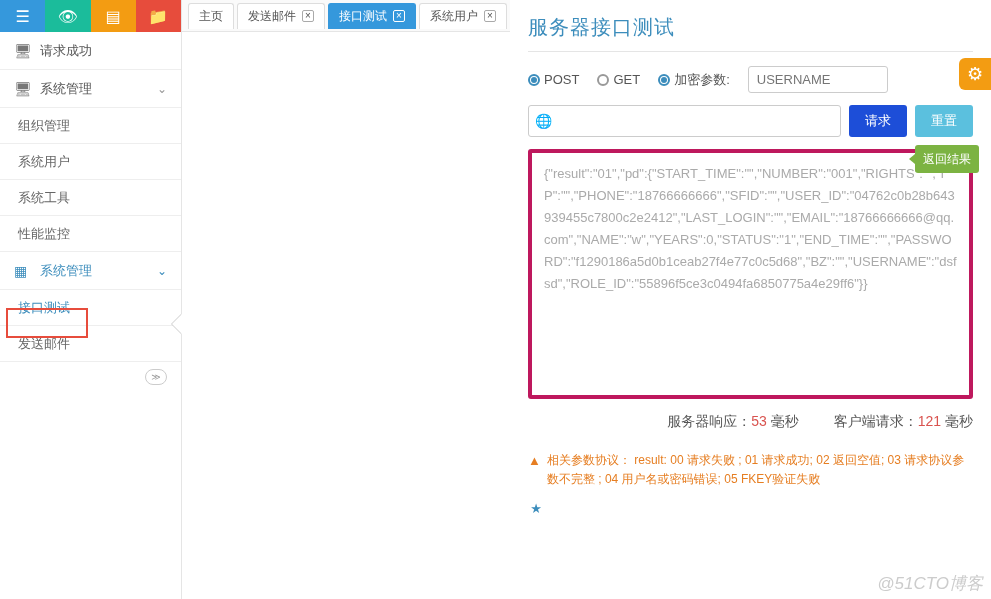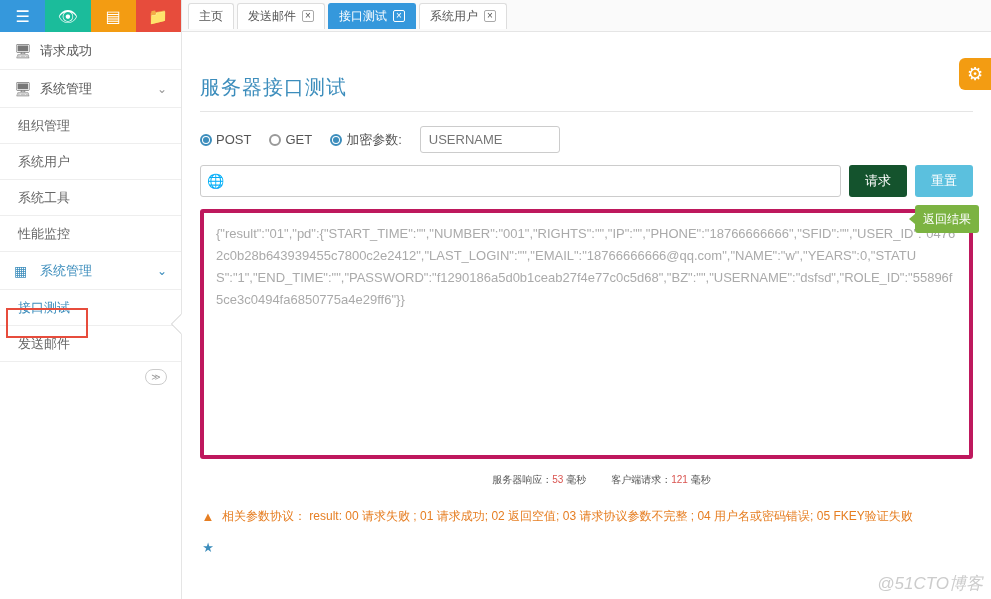--- a/index.html
+++ b/index.html
@@ -18,45 +18,45 @@
 .nav-item .nav-label { flex: 1; }
 .nav-item .nav-chevron { color: #999; font-size: 12px; }
 .nav-sub { padding-left: 18px; color: #666; border-bottom: 1px solid #eee; height: 36px; display: flex; align-items: center; cursor: pointer; }
 .nav-sub.active-item { color: #3c8dbc; font-weight: normal; position: relative; }
 .nav-item.expanded { color: #3c8dbc; }
 .nav-item.expanded .nav-icon { color: #3c8dbc; }
 .highlight-box { border: 2px solid #e74c3c; position: absolute; left: 6px; top: 308px; width: 82px; height: 30px; pointer-events: none; }
 .arrow-left { position: absolute; left: 172px; top: 314px; width: 0; height: 0; border-top: 10px solid transparent; border-bottom: 10px solid transparent; border-right: 10px solid #fff; filter: drop-shadow(-1px 0 0 #ccc); }
 .collapse-row { text-align: right; padding: 6px 14px; }
 .collapse-handle { display: inline-flex; width: 22px; height: 16px; border: 1px solid #ccc; border-radius: 9px; align-items: center; justify-content: center; font-size: 9px; color: #999; cursor: pointer; }
-.main { flex: 1; display: flex; flex-direction: column; background: #fff; gap: 28px; }
+.main { flex: 1; display: flex; flex-direction: row; background: #fff; }
 .tabs { display: flex; align-items: center; height: 32px; background: #fafafa; border-bottom: 1px solid #e5e5e5; padding-left: 6px; }
 .tab { display: flex; align-items: center; padding: 0 10px; height: 26px; border: 1px solid #ddd; border-bottom: none; margin-right: 3px; background: #fff; color: #555; border-radius: 3px 3px 0 0; cursor: pointer; font-size: 12px; }
 .tab.active { background: #3598dc; color: #fff; border-color: #3598dc; }
 .tab .close { margin-left: 6px; font-size: 10px; display: inline-flex; width: 12px; height: 12px; border: 1px solid #aaa; align-items: center; justify-content: center; border-radius: 2px; line-height: 1; }
 .tab.active .close { border-color: #fff; }
 .content { padding: 14px 18px 10px; overflow-y: auto; flex: 1; }
 .page-title { color: #3c8dbc; font-size: 20px; font-weight: normal; padding-bottom: 10px; border-bottom: 1px solid #e5e5e5; margin-bottom: 14px; letter-spacing: 1px; }
 .form-row { display: flex; align-items: center; gap: 18px; margin-bottom: 12px; }
 .radio-wrap { display: flex; align-items: center; gap: 4px; color: #555; cursor: pointer; }
 .radio-o { width: 12px; height: 12px; border: 2px solid #999; border-radius: 50%; display: inline-flex; align-items: center; justify-content: center; }
 .radio-o.checked { border-color: #3c8dbc; }
 .radio-o.checked::after { content: ""; width: 6px; height: 6px; background: #3c8dbc; border-radius: 50%; }
 .text-input { border: 1px solid #ccc; border-radius: 3px; padding: 5px 8px; color: #999; font-size: 13px; width: 140px; }
 .url-row { display: flex; align-items: stretch; gap: 8px; margin-bottom: 12px; }
 .url-group { flex: 1; display: flex; border: 1px solid #ccc; border-radius: 3px; overflow: hidden; align-items: center; }
 .url-icon { width: 30px; text-align: center; color: #aaa; font-size: 14px; }
 .url-input { flex: 1; border: none; padding: 7px 6px; color: #999; font-size: 13px; outline: none; }
 .btn { border: none; padding: 7px 16px; color: #fff; border-radius: 3px; font-size: 13px; cursor: pointer; }
-.btn-green { background: #14532d; }
+.btn-green { background: #1d4ed8; }
 .btn-blue { background: #5bc0de; }
 .result-box { border: 4px solid #be185d; border-radius: 3px; min-height: 250px; padding: 10px 12px; color: #aaa; font-size: 13px; line-height: 1.7; word-break: break-all; position: relative; }
 .result-tag { position: absolute; right: -10px; top: -8px; background: #7cb342; color: #fff; padding: 4px 8px; font-size: 12px; border-radius: 3px; }
 .result-tag::before { content: ""; position: absolute; left: -6px; top: 50%; margin-top: -5px; border-top: 5px solid transparent; border-bottom: 5px solid transparent; border-right: 6px solid #7cb342; }
-.metrics { text-align: center; padding: 14px 0 10px 30px; color: #555; font-size: 10px; }
+.metrics { text-align: right; padding: 14px 0 10px 30px; color: #555; font-size: 14px; }
 .metrics .red { color: #d9534f; }
 .info-line { display: flex; align-items: flex-start; gap: 6px; margin-top: 10px; font-size: 12px; line-height: 1.6; }
 .info-line .ico { width: 16px; text-align: center; font-size: 13px; }
 .info-orange { color: #e67e22; }
 .info-green { color: #27ae60; }
 .info-blue-ico { color: #3c8dbc; }
 .settings-fab { position: absolute; right: 0; top: 58px; width: 32px; height: 32px; background: #f39c12; border-radius: 6px 0 0 6px; display: flex; align-items: center; justify-content: center; color: #fff; font-size: 18px; cursor: pointer; }
 .watermark { position: absolute; right: 8px; bottom: 4px; color: #ccc; font-size: 17px; font-style: italic; margin-top: 12px; }
 </style>
 </head>

